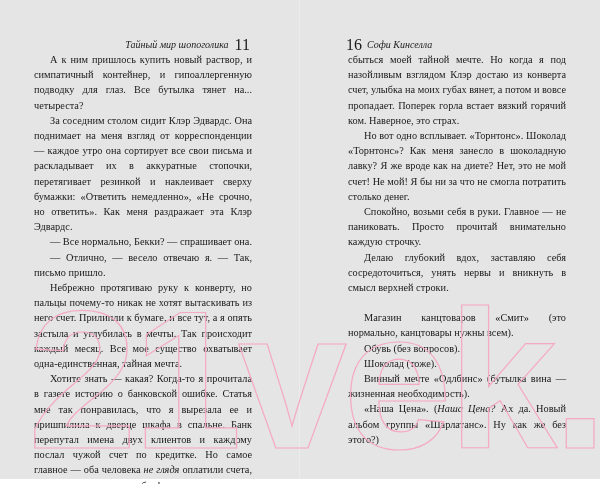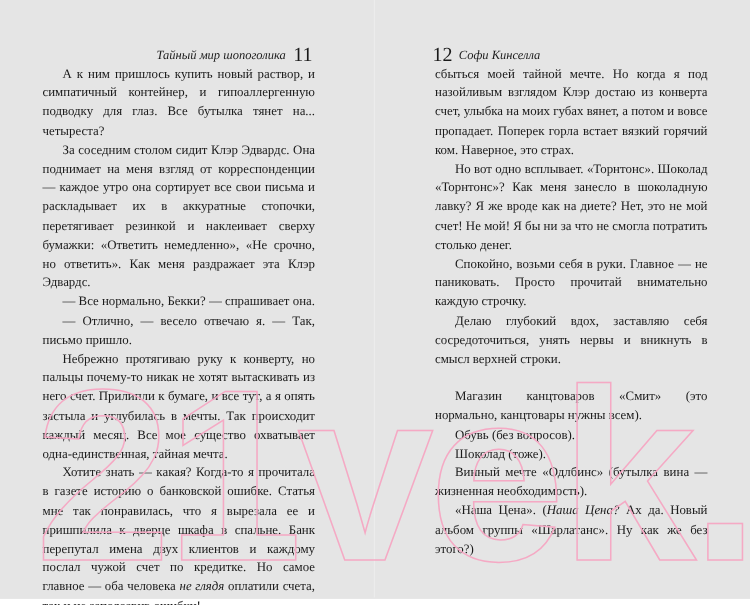--- a/index.html
+++ b/index.html
@@ -41,21 +41,21 @@
       <p>— Отлично, — весело отвечаю я. — Так, письмо пришло.</p>
       <p>Небрежно протягиваю руку к конверту, но пальцы почему-то никак не хотят вытаскивать из него счет. Прилипли к бумаге, и все тут, а я опять застыла и углубилась в мечты. Так происходит каждый месяц. Все мое существо охватывает одна-единственная, тайная мечта.</p>
       <p>Хотите знать — какая? Когда-то я прочитала в газете историю о банковской ошибке. Статья мне так понравилась, что я вырезала ее и пришпилила к дверце шкафа в спальне. Банк перепутал имена двух клиентов и каждому послал чужой счет по кредитке. Но самое главное — оба человека <i>не глядя</i> оплатили счета, так и не заподозрив ошибки!</p>
 
     </div>
   </div>
 
   <div class="gutter"></div>
 
   <div class="page right">
-    <div class="runhead"><span class="num">12</span><span>Софи Кинселла</span></div>
+    <div class="runhead"><span class="num">16</span><span>Софи Кинселла</span></div>
     <div class="text">
       <p class="cont">сбыться моей тайной мечте. Но когда я под назойливым взглядом Клэр достаю из конверта счет, улыбка на моих губах вянет, а потом и вовсе пропадает. Поперек горла встает вязкий горячий ком. Наверное, это страх.</p>
       <p>Но вот одно всплывает. «Торнтонс». Шоколад «Торнтонс»? Как меня занесло в шоколадную лавку? Я же вроде как на диете? Нет, это не мой счет! Не мой! Я бы ни за что не смогла потратить столько денег.</p>
       <p>Спокойно, возьми себя в руки. Главное — не паниковать. Просто прочитай внимательно каждую строчку.</p>
       <p>Делаю глубокий вдох, заставляю себя сосредоточиться, унять нервы и вникнуть в смысл верхней строки.</p>
       <p class="gap">Магазин канцтоваров «Смит» (это нормально, канцтовары нужны всем).</p>
       <p>Обувь (без вопросов).</p>
       <p>Шоколад (тоже).</p>
       <p>Винный мечте «Одлбинс» (бутылка вина — жизненная необходимость).</p>
       <p>«Наша Цена». (<i>Наша Цена?</i> Ах да. Новый альбом группы «Шарлатанс». Ну как же без этого?)</p>

